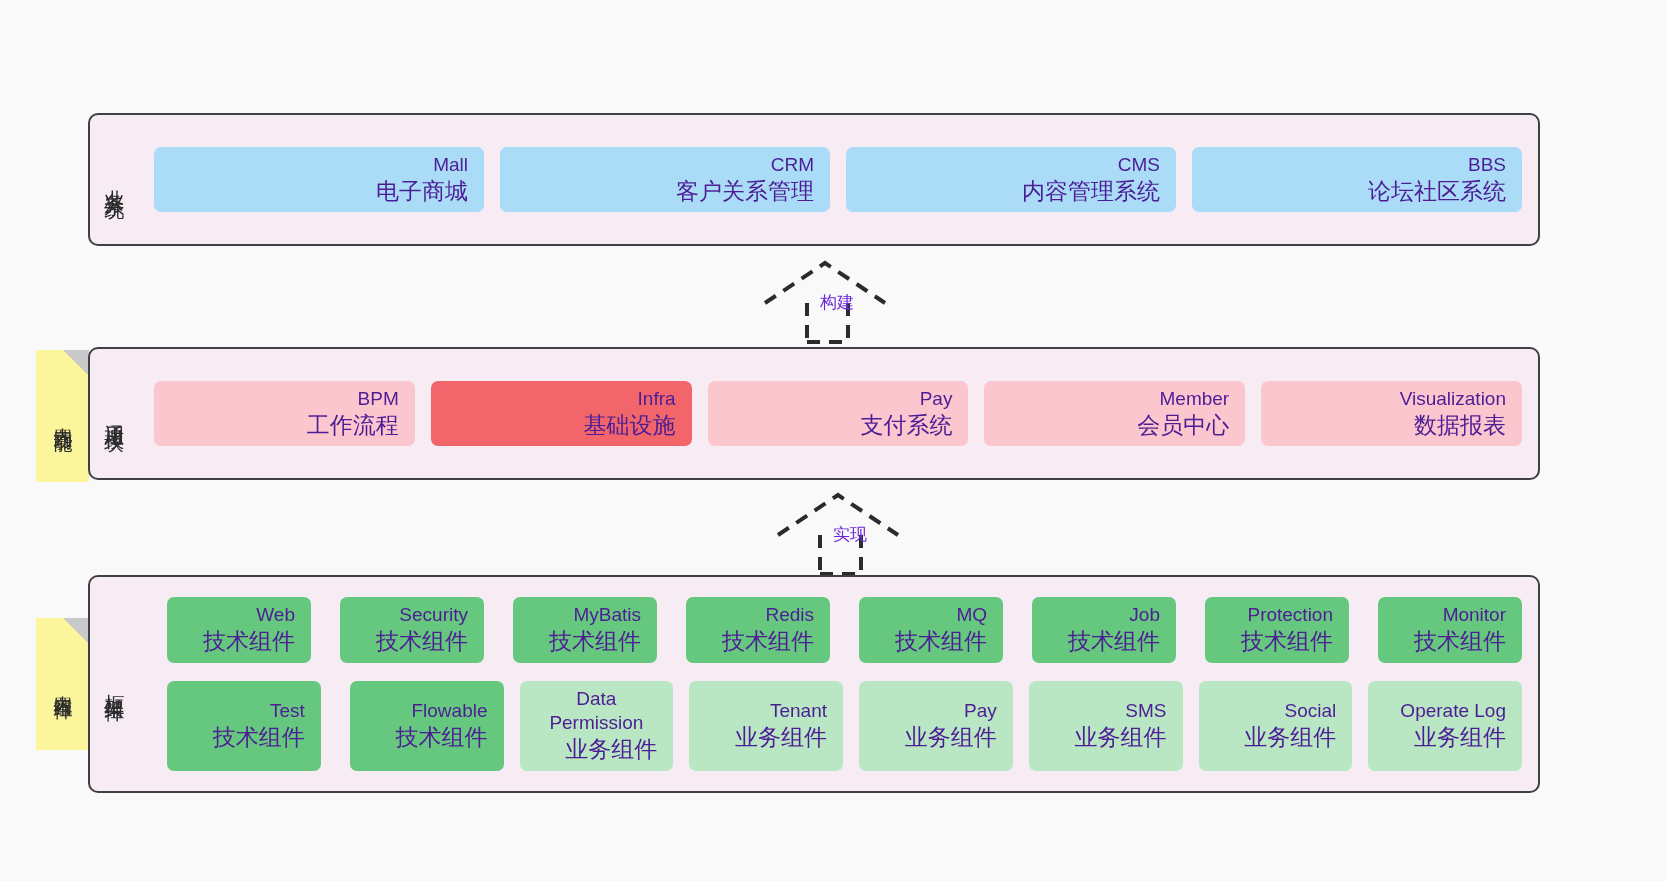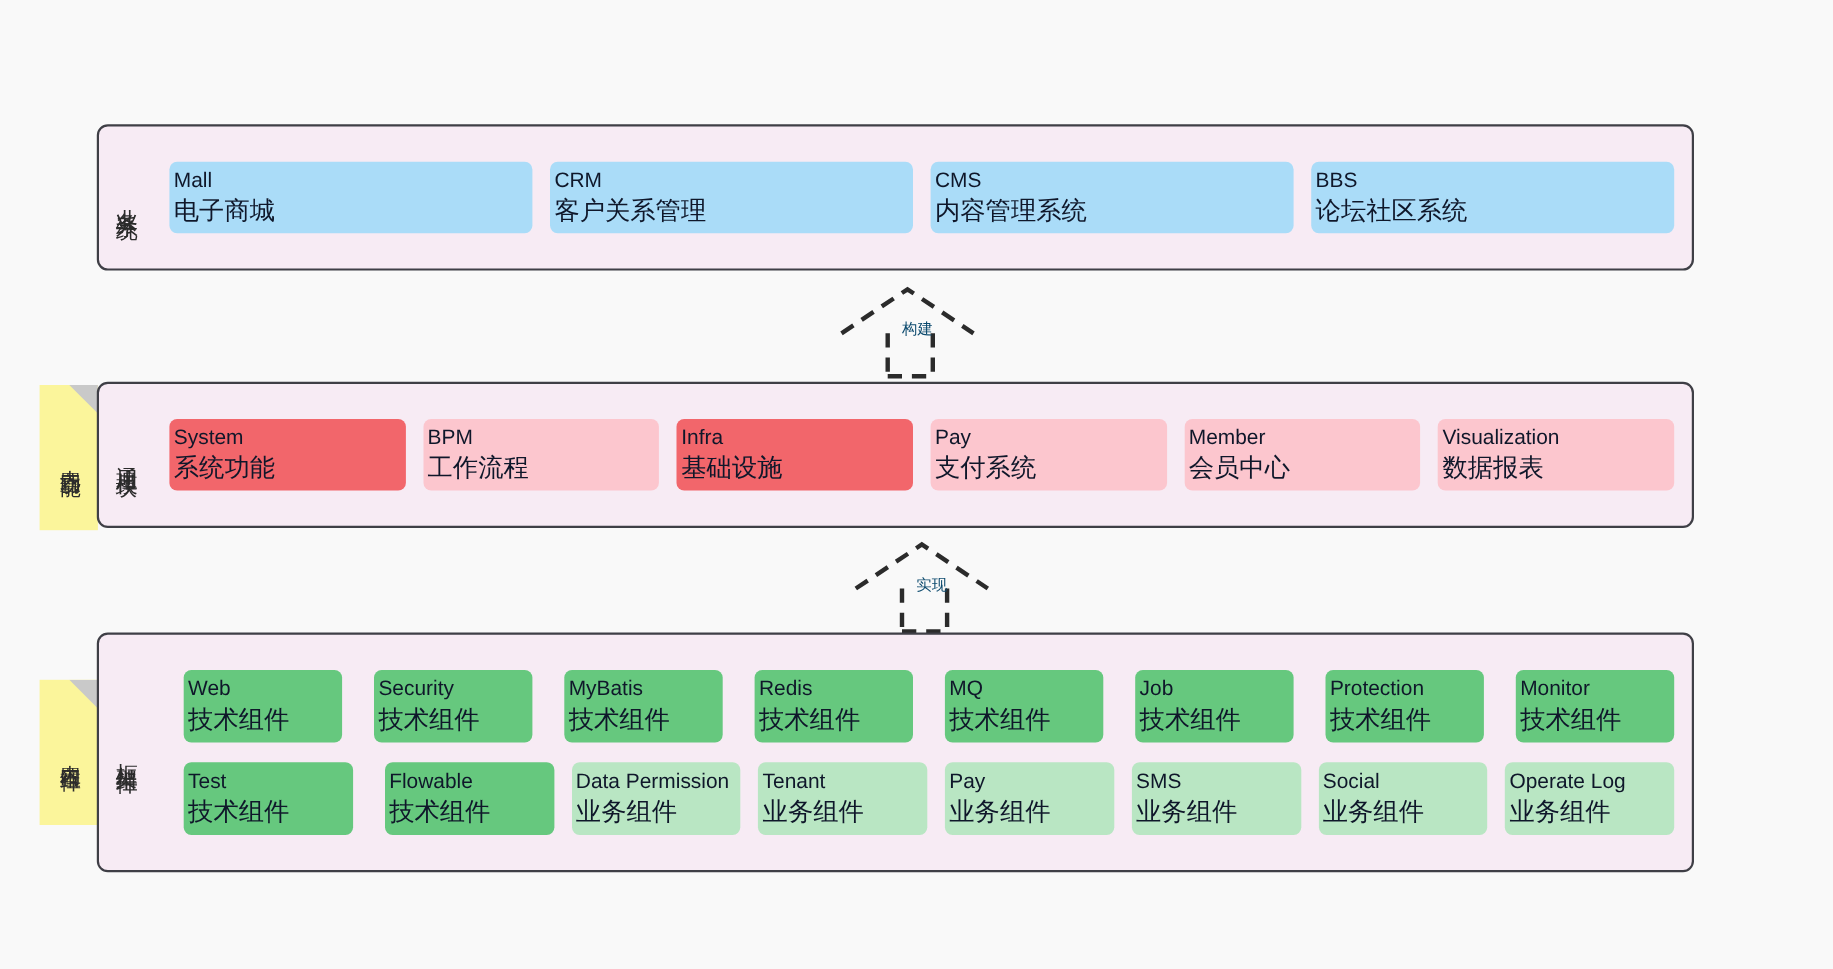--- a/index.html
+++ b/index.html
@@ -44,26 +44,26 @@
   .row {
     display: flex;
     gap: 16px;
     align-items: stretch;
   }
   .card {
     flex: 1 1 0;
     border-radius: 7px;
     display: flex;
     flex-direction: column;
-    align-items: flex-start;
+    align-items: flex-end;
     justify-content: center;
     text-align: center;
-    color: #0f172a;
+    color: #4c1d95;
     line-height: 1.28;
-    padding: 6px 4px;
+    padding: 6px 16px;
   }
   .card .t1 { font-size: 19px; }
   .card .t2 { font-size: 23px; }
 
   
   .c-blue       { background: #aadcf8; }
   .c-red        { background: #f2666b; }
   .c-pink       { background: #fcc6ce; }
   .c-green      { background: #66c87e; margin-left: 13px; }
   .c-greenlight { background: #b9e6c3; }
@@ -89,22 +89,22 @@
     width: 0; height: 0;
     border-top: 26px solid #c9c9c9;
     border-left: 26px solid transparent;
   }
 
   
   .arrow { position: absolute; }
   .arrow svg { display: block; overflow: visible; }
   .arrow-label {
     position: absolute;
-    font-size: 14px;
-    color: #0c4a6e;
+    font-size: 17px;
+    color: #6d28d9;
     background: transparent;
     white-space: nowrap;
   }
 </style>
 </head>
 <body>
 
 <div id="stage">
 
   <div class="layer" id="layer-business" style="left:88px; top:113px; width:1452px; height:133px;">
@@ -143,24 +143,20 @@
 
   <div class="note" id="note-common" style="left:36px; top:350px; width:53px; height:132px;">
     <span class="fold"></span>
     <span>内置功能</span>
   </div>
 
   <div class="layer" id="layer-common" style="left:88px; top:347px; width:1452px; height:133px;">
     <div class="layer-label">通用模块</div>
     <div class="layer-body">
       <div class="row" id="row-common">
-          <div class="card c-red">
-            <div class="t1">System</div>
-            <div class="t2">系统功能</div>
-          </div>
           <div class="card c-pink">
             <div class="t1">BPM</div>
             <div class="t2">工作流程</div>
           </div>
           <div class="card c-red">
             <div class="t1">Infra</div>
             <div class="t2">基础设施</div>
           </div>
           <div class="card c-pink">
             <div class="t1">Pay</div>

